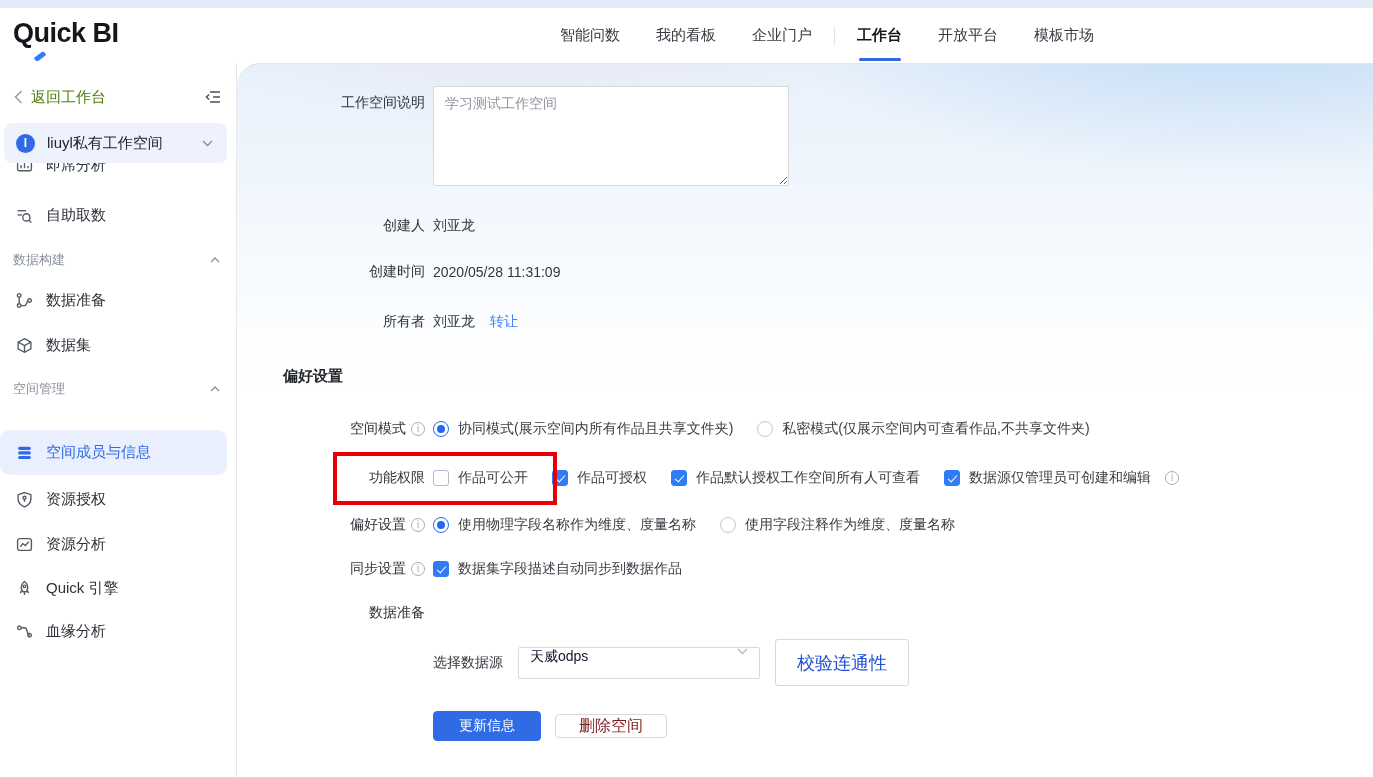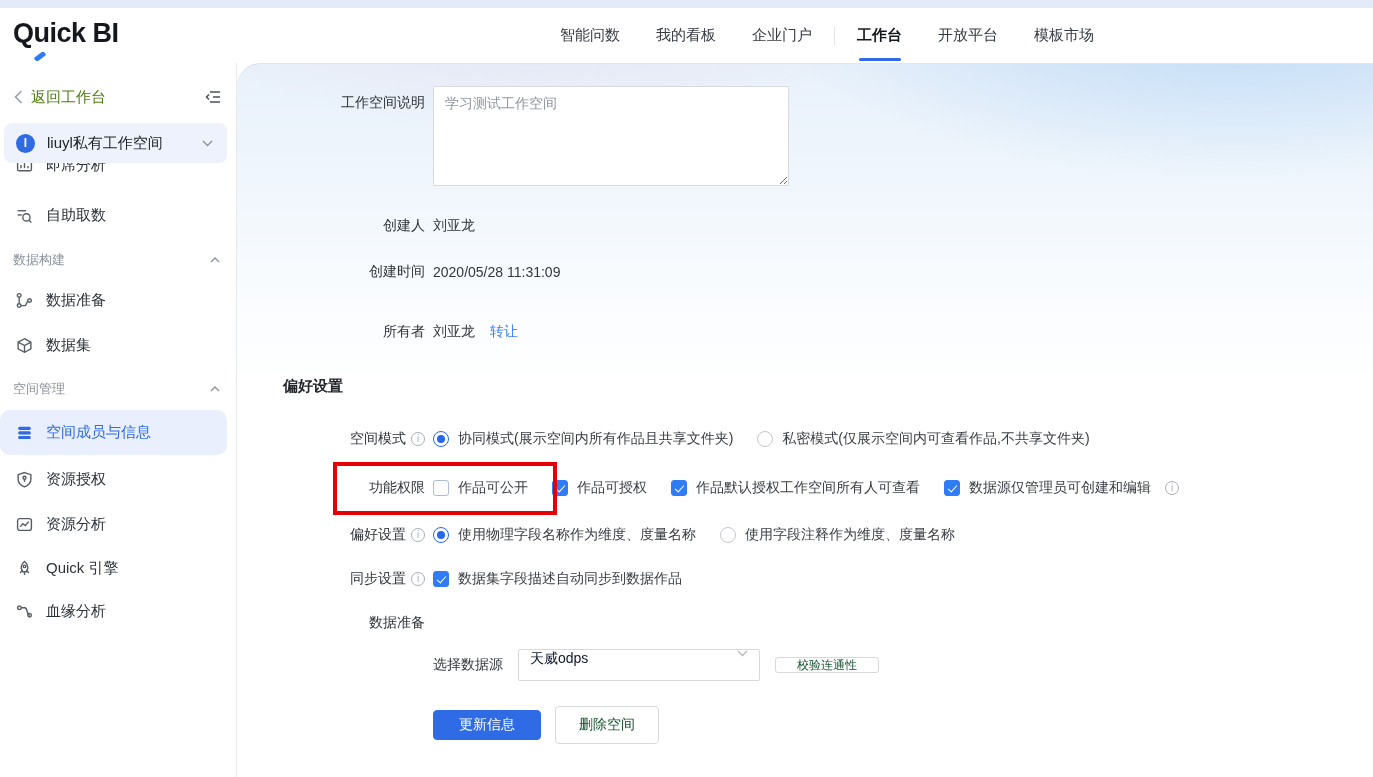--- a/index.html
+++ b/index.html
@@ -74,31 +74,31 @@
   .cb.on::after { content:""; position:absolute; left:5px; top:2px; width:4px; height:8px;
     border:solid #fff; border-width:0 1.8px 1.8px 0; transform:rotate(42deg); }
   .optgroup { display:flex; align-items:center; gap:24px; }
   .row-perms { position:relative; }
   .red-box { position:absolute; left:96px; top:-17px; width:224px; height:53px;
     border:4px solid #e60006; pointer-events:none; z-index:3; }
   .gray-desc { color:#8c9097; }
   .select { width:242px; height:32px; border:1px solid #d7d9dd; border-radius:2px; background:#fff;
     display:flex; align-items:flex-start; justify-content:space-between; padding:0 11px;
     font-size:14px; color:#0f172a; cursor:pointer; margin-left:15px; }
-  .btn { height:16px; padding:0 21px; border:1px solid #d7d9dd; border-radius:3px; background:#fff;
-    font-size:12px; color:#14532d; display:inline-flex; align-items:center; cursor:pointer;
+  .btn { height:47px; padding:0 21px; border:1px solid #d7d9dd; border-radius:3px; background:#fff;
+    font-size:18px; color:#1d4ed8; display:inline-flex; align-items:center; cursor:pointer;
     font-family:inherit; }
   .btn.verify { margin-left:15px; }
   .btn-primary { height:30px; padding:0 25px; background:#2e6be5; border:1px solid #2e6be5;
     color:#fff; border-radius:4px; font-size:14px; display:inline-flex; align-items:center; cursor:pointer; }
-  .btn-plain { height:38px; padding:0 23px; background:#fff; border:1px solid #d7d9dd;
-    color:#14532d; border-radius:4px; font-size:14px; display:inline-flex; align-items:center;
+  .btn-plain { height:24px; padding:0 23px; background:#fff; border:1px solid #d7d9dd;
+    color:#7f1d1d; border-radius:4px; font-size:16px; display:inline-flex; align-items:center;
     cursor:pointer; margin-left:14px; }
   .spacer-label { width:196px; flex-shrink:0; }
-  .mt31{margin-top:31px}.mt28{margin-top:28px}.mt30{margin-top:42px}.mt33{margin-top:33px}
+  .mt31{margin-top:31px}.mt28{margin-top:28px}.mt30{margin-top:32px}.mt33{margin-top:33px}
   .mt29{margin-top:29px}.mt26{margin-top:26px}.mt17{margin-top:17px}.mt25{margin-top:25px}
   svg { display:block; }
 </style>
 </head>
 <body>
 
 <div class="topstrip"></div>
 
 <div class="header">
   <div class="logo">
@@ -204,21 +204,21 @@
 
   <div class="sec-header" style="margin-top:19px">
     <span>空间管理</span>
     <span>
       <svg width="10" height="6" viewBox="0 0 10 6">
           <polyline points="1,5 5,1 9,5" fill="none" stroke="#8a9099" stroke-width="1.3"></polyline>
         </svg>
     </span>
   </div>
 
-  <div class="menu-item active-item" style="margin-top:11px">
+  <div class="menu-item active-item" style="margin-top:31px">
     <span class="micon">
       <svg width="17" height="17" viewBox="0 0 16 16" fill="#2e6be5">
         <rect x="2" y="2.6" width="12" height="3" rx="1.5"></rect>
           <rect x="2" y="6.9" width="12" height="3" rx="1.5"></rect>
           <rect x="2" y="11.2" width="12" height="3" rx="1.5"></rect>
       </svg>
     </span>
     <span>空间成员与信息</span>
   </div>
   <div class="menu-item" style="margin-top:9px">

